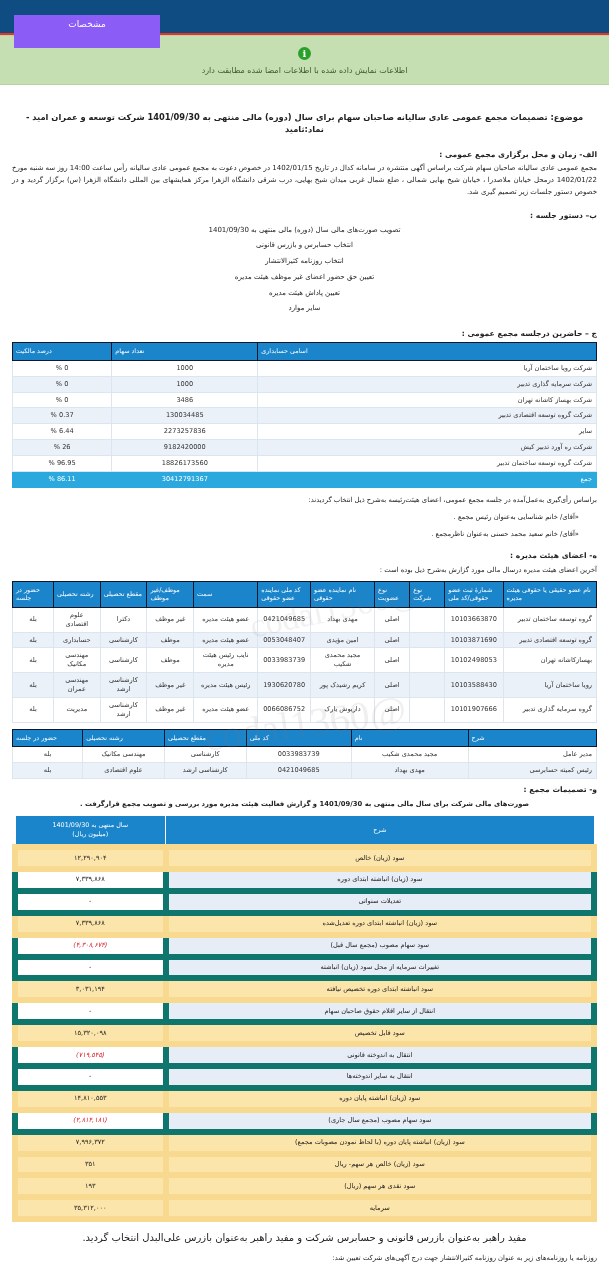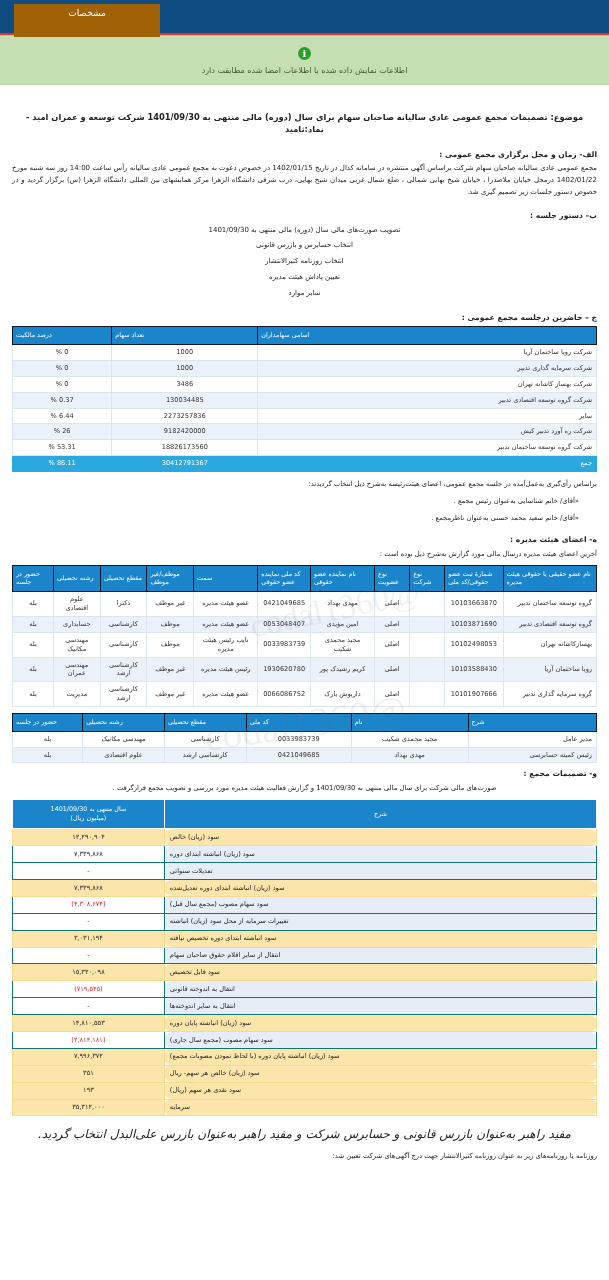--- a/index.html
+++ b/index.html
@@ -30,29 +30,29 @@
     background: #0f4c81;
     border-bottom: 2px solid #e8312a;
     display: flex;
     justify-content: flex-start;
     align-items: stretch;
   }
   .topbar-tab {
     margin-right: 0;
     margin-left: 0;
     width: 146px;
-    background: #a16207;
+    background: #8b5cf6;
     color: #ffffff;
     font-size: 9px;
     text-align: center;
     padding-top: 4px;
     box-sizing: border-box;
     position: absolute;
     left: 14px;
-    top: 4px;
+    top: 15px;
     height: 33px;
     cursor: pointer;
   }
 
   
   .notice {
     background: #c5dfb3;
     border-top: 1px solid #b6d4a0;
     border-bottom: 1px solid #b6d4a0;
     padding: 6px 0 9px 0;
@@ -105,25 +105,24 @@
     font-size: 7px;
     text-align: center;
     line-height: 2.25;
   }
   .small-note {
     font-size: 6.8px;
     line-height: 1.9;
     margin: 4px 0;
   }
   .center-note {
-    font-size: 12px;
+    font-size: 10px;
     text-align: center;
     line-height: 2;
     margin: 4px 0;
-    font-style: italic;
   }
 
   
   table.ct {
     width: 100%;
     border-collapse: collapse;
     font-size: 6.6px;
     margin: 4px 0 6px 0;
     table-layout: fixed;
   }
@@ -166,30 +165,30 @@
     color: #fff;
     font-weight: normal;
     padding: 5px 3px;
     border: 1px solid #ffffff;
     text-align: center;
     font-size: 6.4px;
     line-height: 1.4;
   }
   table.fin td {
     padding: 3.5px 5px;
-    border: 1px solid #0f766e;
+    border: 6px solid #0f766e;
     line-height: 1.35;
   }
-  table.fin td.desc { text-align: left; border-radius: 8px; }
+  table.fin td.desc { text-align: center; border-radius: 8px; }
   table.fin td.val  { text-align: center; }
   table.fin tr.beige td { background: #fce5ab; border-color: #f7d98f; }
   table.fin tr.plain td { background: #ffffff; }
   table.fin tr.plain td.desc { background: #e7edf6; }
   table.fin tr.plain td.val  { background: #ffffff; }
-  .neg { color: #d8232a; }
+  .neg { color: #d8232a; font-style: italic; }
 
   
   .watermark {
     position: absolute;
     left: 50%;
     top: 700px;
     transform: translateX(-50%) rotate(-8deg);
     font-size: 40px;
     color: rgba(120,120,120,0.12);
     font-family: "Liberation Serif", serif;
@@ -235,34 +234,35 @@
     </div>
 
     <div class="sec-title">الف- زمان و محل برگزاری مجمع عمومی :</div>
     <p class="para">مجمع عمومی عادی سالیانه صاحبان سهام شرکت براساس آگهی منتشره در سامانه کدال در تاریخ 1402/01/15 در خصوص دعوت به مجمع عمومی عادی سالیانه رأس ساعت 14:00 روز سه شنبه مورخ 1402/01/22 درمحل  خیابان ملاصدرا ، خیابان شیخ بهایی شمالی ، ضلع شمال غربی میدان شیخ بهایی، درب شرقی دانشگاه الزهرا مرکز همایشهای بین المللی دانشگاه الزهرا (س)  برگزار گردید و در خصوص دستور جلسات زیر تصمیم گیری شد.</p>
 
     <div class="sec-title" style="margin-top:12px;">ب– دستور جلسه :</div>
     <div>
       <div class="agenda-line">تصویب صورت‌های مالی سال (دوره) مالی منتهی به 1401/09/30</div>
       <div class="agenda-line">انتخاب حسابرس و بازرس قانونی</div>
       <div class="agenda-line">انتخاب روزنامه کثیرالانتشار</div>
+      <div class="agenda-line">تعیین حق حضور اعضای غیر موظف هیئت مدیره</div>
       <div class="agenda-line">تعیین پاداش هیئت مدیره</div>
       <div class="agenda-line">سایر موارد</div>
     </div>
 
     <div class="sec-title" style="margin-top:12px;">ج – حاضرین درجلسه مجمع عمومی :</div>
     <table class="ct">
       <colgroup>
           <col style="width:58%">
           <col style="width:25%">
           <col style="width:17%">
         </colgroup>
       <thead>
         <tr>
-          <th>اسامی سهامداران</th>
+          <th>اسامی حسابداری</th>
           <th>تعداد سهام</th>
           <th>درصد مالکیت</th>
         </tr>
       </thead>
       <tbody>
         <tr>
           <td class="right">شرکت رویا ساختمان آریا</td>
           <td>1000</td>
           <td>0 %</td>
         </tr>
@@ -287,21 +287,21 @@
           <td>6.44 %</td>
         </tr>
         <tr>
           <td class="right">شرکت ره آورد تدبیر کیش</td>
           <td>9182420000</td>
           <td>26 %</td>
         </tr>
         <tr>
           <td class="right">شرکت گروه توسعه ساختمان تدبیر</td>
           <td>18826173560</td>
-          <td>53.31 %</td>
+          <td>96.95 %</td>
         </tr>
         <tr class="total-row">
           <td class="right">جمع</td>
           <td>30412791367</td>
           <td>86.11 %</td>
         </tr>
       </tbody>
     </table>
 
     <div class="small-note">براساس رأی‌گیری به‌عمل‌آمده در جلسه مجمع عمومی، اعضای هیئت‌رئیسه به‌شرح ذیل انتخاب گردیدند:</div>
@@ -443,21 +443,21 @@
           <td>مهدی بهداد</td>
           <td>0421049685</td>
           <td>کارشناسی ارشد</td>
           <td>علوم اقتصادی</td>
           <td>بله</td>
         </tr>
       </tbody>
     </table>
 
     <div class="sec-title" style="margin-top:6px;">و- تصمیمات مجمع :</div>
-    <div class="small-note" style="text-align:center;">صورت‌های مالی شرکت برای سال مالی منتهی به 1401/09/30 و گزارش فعالیت هیئت مدیره مورد بررسی و تصویب مجمع قرارگرفت .</div>
+    <div class="small-note" style="text-align:center;font-weight:bold;">صورت‌های مالی شرکت برای سال مالی منتهی به 1401/09/30 و گزارش فعالیت هیئت مدیره مورد بررسی و تصویب مجمع قرارگرفت .</div>
 
     <table class="fin">
       <colgroup>
           <col style="width:74%">
           <col style="width:26%">
         </colgroup>
       <thead>
         <tr>
           <th>شرح</th>
           <th style="white-space:pre-line;">سال منتهی به 1401/09/30

